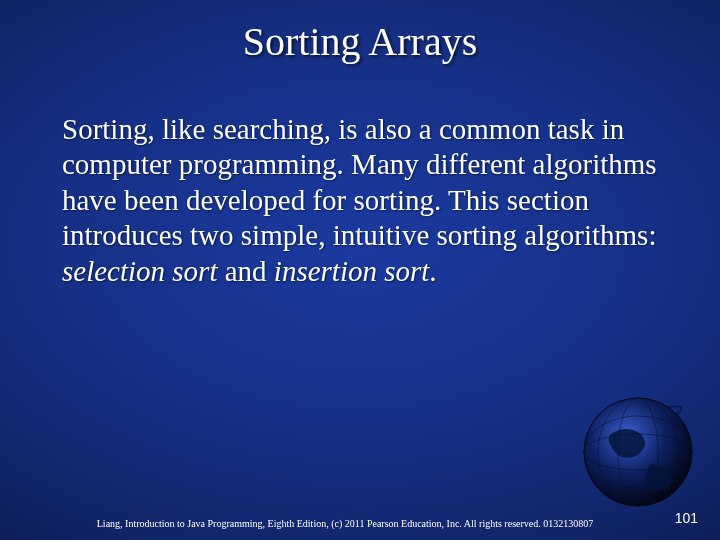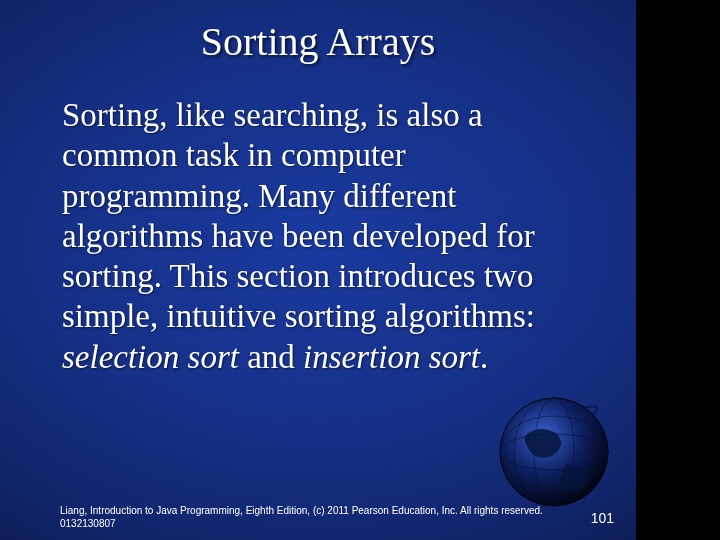--- a/index.html
+++ b/index.html
@@ -6,21 +6,21 @@
     margin: 0;
     padding: 0;
     width: 720px;
     height: 540px;
     overflow: hidden;
     font-family: "Times New Roman", Times, serif;
     background: #000;
   }
   .slide {
     position: relative;
-    width: 636px;
+    width: 720px;
     height: 540px;
     background: radial-gradient(ellipse 120% 100% at 50% 45%,
                 #1a3aa0 0%,
                 #163086 35%,
                 #102468 60%,
                 #0a1644 80%,
                 #040820 100%);
     color: #fff;
   }
   .title {
@@ -29,37 +29,38 @@
     left: 0;
     right: 0;
     text-align: center;
     font-size: 40px;
     color: #fff;
     font-weight: normal;
     text-shadow: 2px 2px 3px rgba(0,0,0,0.6);
   }
   .body {
     position: absolute;
-    top: 95px;
+    top: 112px;
     left: 62px;
     right: 62px;
-    font-size: 33px;
+    font-size: 29px;
     line-height: 1.22;
     color: #fff;
     text-shadow: 1px 1px 2px rgba(0,0,0,0.5);
   }
   .body .em {
     font-style: italic;
   }
   .footer {
     position: absolute;
     bottom: 10px;
     left: 60px;
     right: 90px;
-    font-family: Liberation Sans, sans-serif;
+    text-align: center;
+    font-family: Liberation Serif, serif;
     font-size: 10px;
     line-height: 1.25;
     color: #fff;
   }
   .pagenum {
     position: absolute;
     right: 22px;
     bottom: 14px;
     font-family: Arial, Helvetica, sans-serif;
     font-size: 14px;

